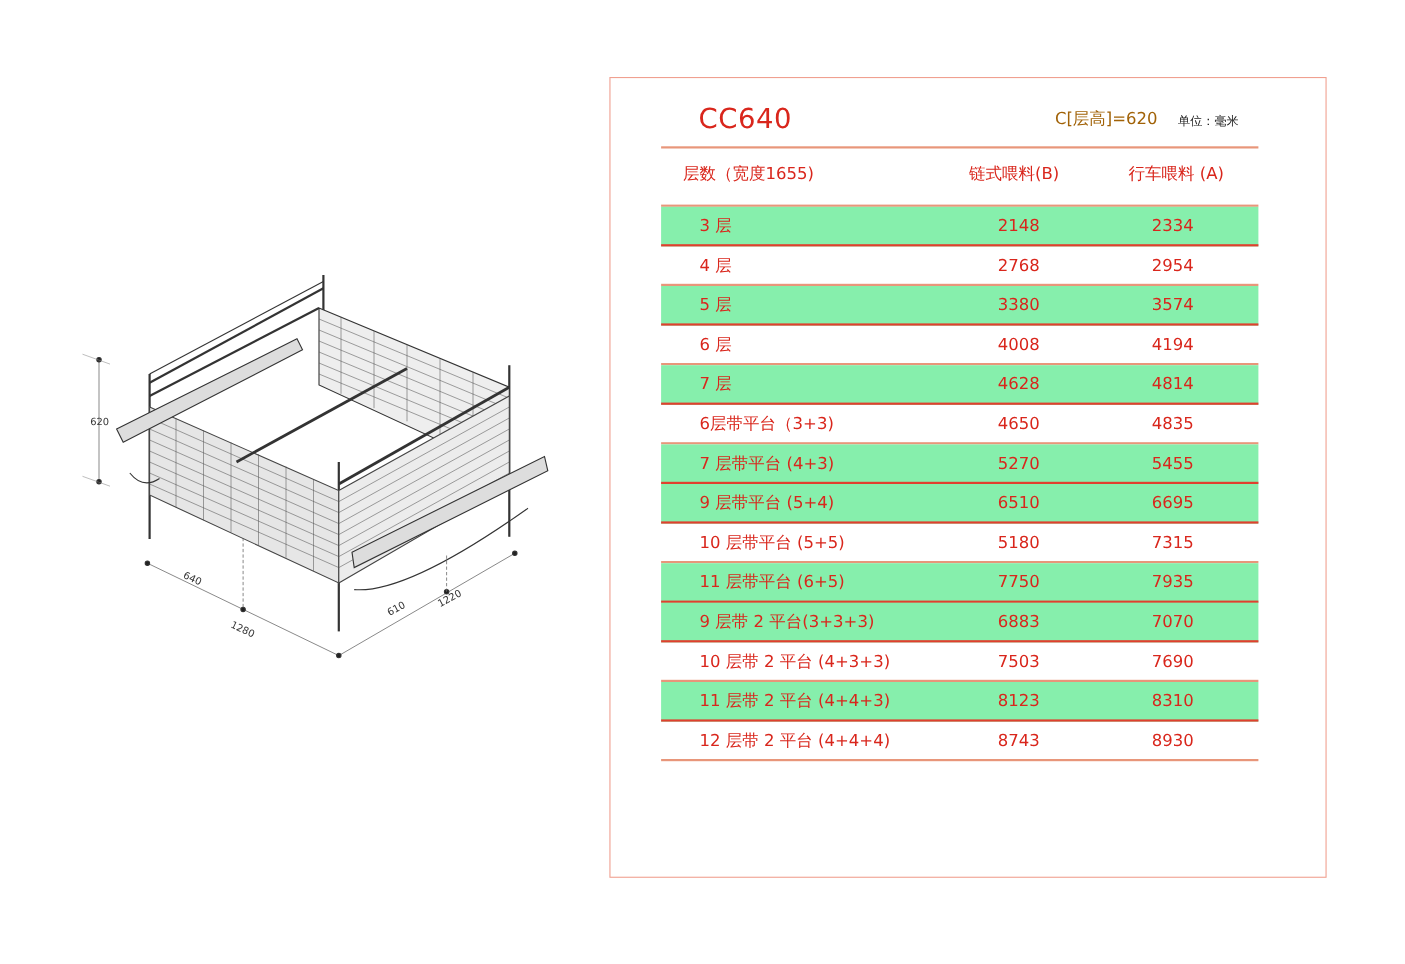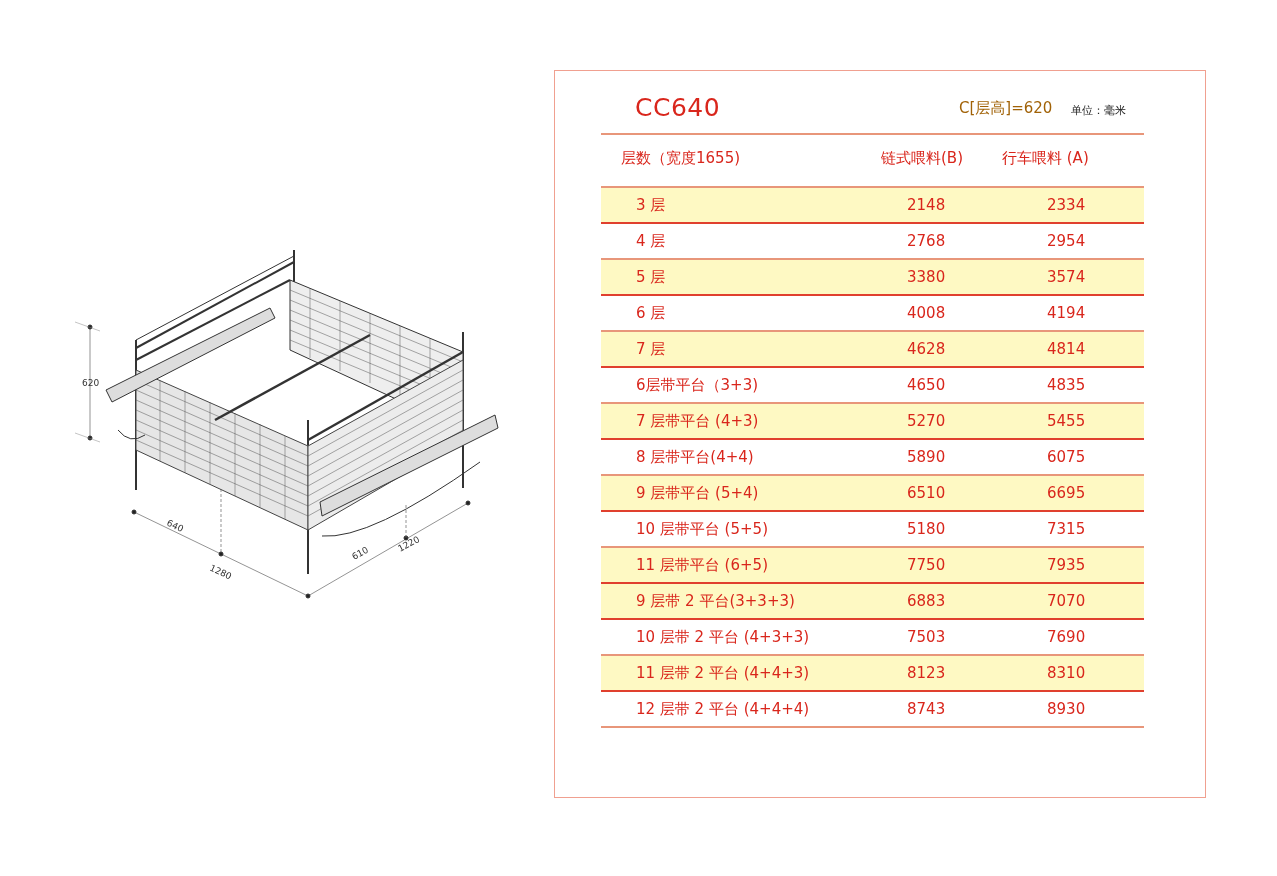--- a/index.html
+++ b/index.html
@@ -9,29 +9,29 @@
   .dim-label { font-size:9px; fill:#333; font-family:"DejaVu Sans", sans-serif; }
   #spec-card { position:absolute; left:554px; top:70px; width:652px; height:728px;
                border:1.5px solid #f0a090; box-sizing:border-box; }
   #model-title { position:absolute; left:80px; top:22px; font-size:25px; color:#d9261c; letter-spacing:0.5px; }
   #layer-height { position:absolute; left:404px; top:28px; font-size:15px; color:#a16207; }
   #unit { position:absolute; left:516px; top:32px; font-size:11px; color:#222; }
   #table { position:absolute; left:46px; top:62px; width:543px; }
   .hdr { position:relative; height:51px; border-top:2px solid #e8967a; border-bottom:2px solid #e8967a; }
   .hdr span { position:absolute; top:14px; font-size:15px; color:#d9261c; }
   .row { position:relative; height:34px; border-bottom:2px solid #e0402e; }
-  .row.shade { background:#fef9c3; }
+  .row.shade { background:#86efac; }
   .row.alt { border-bottom-color:#e8967a; }
   .row span { position:absolute; top:8px; font-size:15px; color:#d9261c; }
   .c1 { left:35px; }
   .c2 { left:306px; }
   .c3 { left:446px; }
   .hdr .h1 { left:20px; }
   .hdr .h2 { left:280px;text-align:right; }
-  .hdr .h3 { left:401px; }
+  .hdr .h3 { left:425px; }
 </style>
 </head>
 <body>
 
 <svg id="diagram" viewBox="0 0 450 370" xmlns="http://www.w3.org/2000/svg">
   <g stroke="#333" fill="none" stroke-width="1">
 
     <line x1="20" y1="87" x2="20" y2="198" stroke="#666" stroke-width="0.7"></line>
     <circle cx="20" cy="87" r="2" fill="#222"></circle>
     <circle cx="20" cy="198" r="2" fill="#222"></circle>
@@ -156,25 +156,20 @@
         <div class="row alt">
           <span class="c1">6层带平台（3+3)</span>
           <span class="c2">4650</span>
           <span class="c3">4835</span>
         </div>
         <div class="row shade">
           <span class="c1">7 层带平台 (4+3)</span>
           <span class="c2">5270</span>
           <span class="c3">5455</span>
         </div>
-        <div class="row alt">
-          <span class="c1">8 层带平台(4+4)</span>
-          <span class="c2">5890</span>
-          <span class="c3">6075</span>
-        </div>
         <div class="row shade">
           <span class="c1">9 层带平台 (5+4)</span>
           <span class="c2">6510</span>
           <span class="c3">6695</span>
         </div>
         <div class="row alt">
           <span class="c1">10 层带平台 (5+5)</span>
           <span class="c2">5180</span>
           <span class="c3">7315</span>
         </div>

